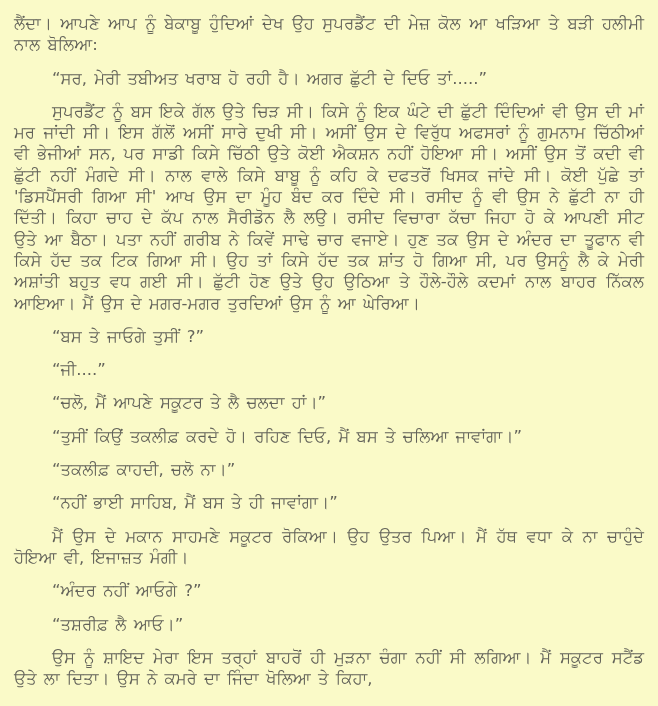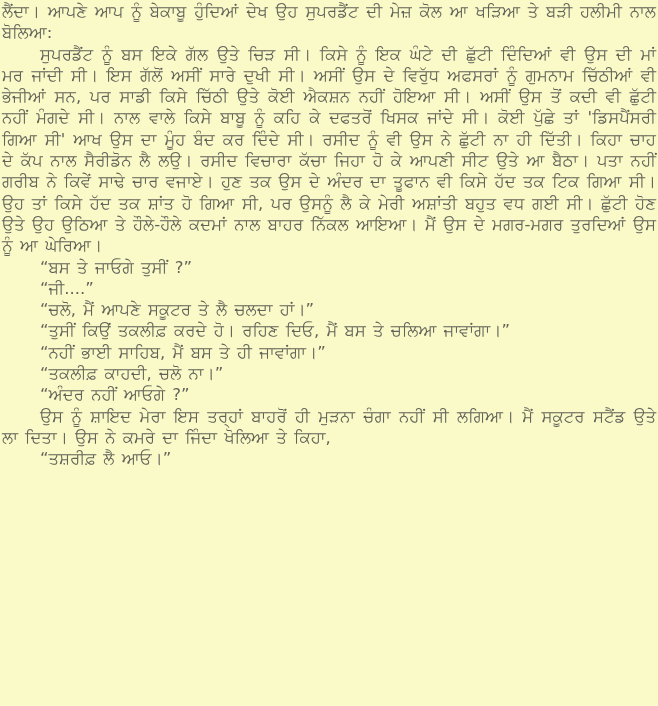--- a/index.html
+++ b/index.html
@@ -19,36 +19,38 @@
     height: 706px;
     padding: 1px 2px 2px 2px;
     background: #fafac8;
     color: #63635a;
     font-size: 16.5px;
     line-height: 21.3px;
     text-align: justify;
     word-spacing: 2px;
   }
   .page p {
-    margin: 0;
+    margin: 12px;
     padding: 0;
     text-indent: 38px;
   }
   .page p.no-indent {
     text-indent: 0;
   }
 </style>
 </head>
 <body>
 
 <div class="page">
   <p class="no-indent">ਲੈਂਦਾ। ਆਪਣੇ ਆਪ ਨੂੰ ਬੇਕਾਬੂ ਹੁੰਦਿਆਂ ਦੇਖ ਉਹ ਸੁਪਰਡੈਂਟ ਦੀ ਮੇਜ਼ ਕੋਲ ਆ ਖੜਿਆ ਤੇ ਬੜੀ ਹਲੀਮੀ ਨਾਲ ਬੋਲਿਆ:</p>
+  <p>“ਸਰ, ਮੇਰੀ ਤਬੀਅਤ ਖਰਾਬ ਹੋ ਰਹੀ ਹੈ। ਅਗਰ ਛੁੱਟੀ ਦੇ ਦਿਓ ਤਾਂ.....”</p>
   <p>ਸੁਪਰਡੈਂਟ ਨੂੰ ਬਸ ਇਕੇ ਗੱਲ ਉਤੇ ਚਿੜ ਸੀ। ਕਿਸੇ ਨੂੰ ਇਕ ਘੰਟੇ ਦੀ ਛੁੱਟੀ ਦਿੰਦਿਆਂ ਵੀ ਉਸ ਦੀ ਮਾਂ ਮਰ ਜਾਂਦੀ ਸੀ। ਇਸ ਗੱਲੋਂ ਅਸੀਂ ਸਾਰੇ ਦੁਖੀ ਸੀ। ਅਸੀਂ ਉਸ ਦੇ ਵਿਰੁੱਧ ਅਫਸਰਾਂ ਨੂੰ ਗੁਮਨਾਮ ਚਿੱਠੀਆਂ ਵੀ ਭੇਜੀਆਂ ਸਨ, ਪਰ ਸਾਡੀ ਕਿਸੇ ਚਿੱਠੀ ਉਤੇ ਕੋਈ ਐਕਸ਼ਨ ਨਹੀਂ ਹੋਇਆ ਸੀ। ਅਸੀਂ ਉਸ ਤੋਂ ਕਦੀ ਵੀ ਛੁੱਟੀ ਨਹੀਂ ਮੰਗਦੇ ਸੀ। ਨਾਲ ਵਾਲੇ ਕਿਸੇ ਬਾਬੂ ਨੂੰ ਕਹਿ ਕੇ ਦਫਤਰੋਂ ਖਿਸਕ ਜਾਂਦੇ ਸੀ। ਕੋਈ ਪੁੱਛੇ ਤਾਂ 'ਡਿਸਪੈਂਸਰੀ ਗਿਆ ਸੀ' ਆਖ ਉਸ ਦਾ ਮੂੰਹ ਬੰਦ ਕਰ ਦਿੰਦੇ ਸੀ। ਰਸੀਦ ਨੂੰ ਵੀ ਉਸ ਨੇ ਛੁੱਟੀ ਨਾ ਹੀ ਦਿੱਤੀ। ਕਿਹਾ ਚਾਹ ਦੇ ਕੱਪ ਨਾਲ ਸੈਰੀਡੋਨ ਲੈ ਲਉ। ਰਸੀਦ ਵਿਚਾਰਾ ਕੱਚਾ ਜਿਹਾ ਹੋ ਕੇ ਆਪਣੀ ਸੀਟ ਉਤੇ ਆ ਬੈਠਾ। ਪਤਾ ਨਹੀਂ ਗਰੀਬ ਨੇ ਕਿਵੇਂ ਸਾਢੇ ਚਾਰ ਵਜਾਏ। ਹੁਣ ਤਕ ਉਸ ਦੇ ਅੰਦਰ ਦਾ ਤੂਫਾਨ ਵੀ ਕਿਸੇ ਹੱਦ ਤਕ ਟਿਕ ਗਿਆ ਸੀ। ਉਹ ਤਾਂ ਕਿਸੇ ਹੱਦ ਤਕ ਸ਼ਾਂਤ ਹੋ ਗਿਆ ਸੀ, ਪਰ ਉਸਨੂੰ ਲੈ ਕੇ ਮੇਰੀ ਅਸ਼ਾਂਤੀ ਬਹੁਤ ਵਧ ਗਈ ਸੀ। ਛੁੱਟੀ ਹੋਣ ਉਤੇ ਉਹ ਉਠਿਆ ਤੇ ਹੌਲੇ-ਹੌਲੇ ਕਦਮਾਂ ਨਾਲ ਬਾਹਰ ਨਿੱਕਲ ਆਇਆ। ਮੈਂ ਉਸ ਦੇ ਮਗਰ-ਮਗਰ ਤੁਰਦਿਆਂ ਉਸ ਨੂੰ ਆ ਘੇਰਿਆ।</p>
   <p>“ਬਸ ਤੇ ਜਾਓਗੇ ਤੁਸੀਂ ?”</p>
   <p>“ਜੀ....”</p>
   <p>“ਚਲੋ, ਮੈਂ ਆਪਣੇ ਸਕੂਟਰ ਤੇ ਲੈ ਚਲਦਾ ਹਾਂ।”</p>
   <p>“ਤੁਸੀਂ ਕਿਉਂ ਤਕਲੀਫ਼ ਕਰਦੇ ਹੋ। ਰਹਿਣ ਦਿਓ, ਮੈਂ ਬਸ ਤੇ ਚਲਿਆ ਜਾਵਾਂਗਾ।”</p>
+  <p>“ਤਕਲੀਫ਼ ਕਾਹਦੀ, ਚਲੋ ਨਾ।”</p>
   <p>“ਨਹੀਂ ਭਾਈ ਸਾਹਿਬ, ਮੈਂ ਬਸ ਤੇ ਹੀ ਜਾਵਾਂਗਾ।”</p>
-  <p>“ਤਕਲੀਫ਼ ਕਾਹਦੀ, ਚਲੋ ਨਾ।”</p>
+  <p>ਮੈਂ ਉਸ ਦੇ ਮਕਾਨ ਸਾਹਮਣੇ ਸਕੂਟਰ ਰੋਕਿਆ। ਉਹ ਉਤਰ ਪਿਆ। ਮੈਂ ਹੱਥ ਵਧਾ ਕੇ ਨਾ ਚਾਹੁੰਦੇ ਹੋਇਆ ਵੀ, ਇਜਾਜ਼ਤ ਮੰਗੀ।</p>
   <p>“ਅੰਦਰ ਨਹੀਂ ਆਓਗੇ ?”</p>
+  <p>“ਤਸ਼ਰੀਫ਼ ਲੈ ਆਓ।”</p>
   <p>ਉਸ ਨੂੰ ਸ਼ਾਇਦ ਮੇਰਾ ਇਸ ਤਰ੍ਹਾਂ ਬਾਹਰੋਂ ਹੀ ਮੁੜਨਾ ਚੰਗਾ ਨਹੀਂ ਸੀ ਲਗਿਆ। ਮੈਂ ਸਕੂਟਰ ਸਟੈਂਡ ਉਤੇ ਲਾ ਦਿਤਾ। ਉਸ ਨੇ ਕਮਰੇ ਦਾ ਜਿੰਦਾ ਖੋਲਿਆ ਤੇ ਕਿਹਾ,</p>
-  <p>“ਤਸ਼ਰੀਫ਼ ਲੈ ਆਓ।”</p>
 </div>
 
 </body></html>

